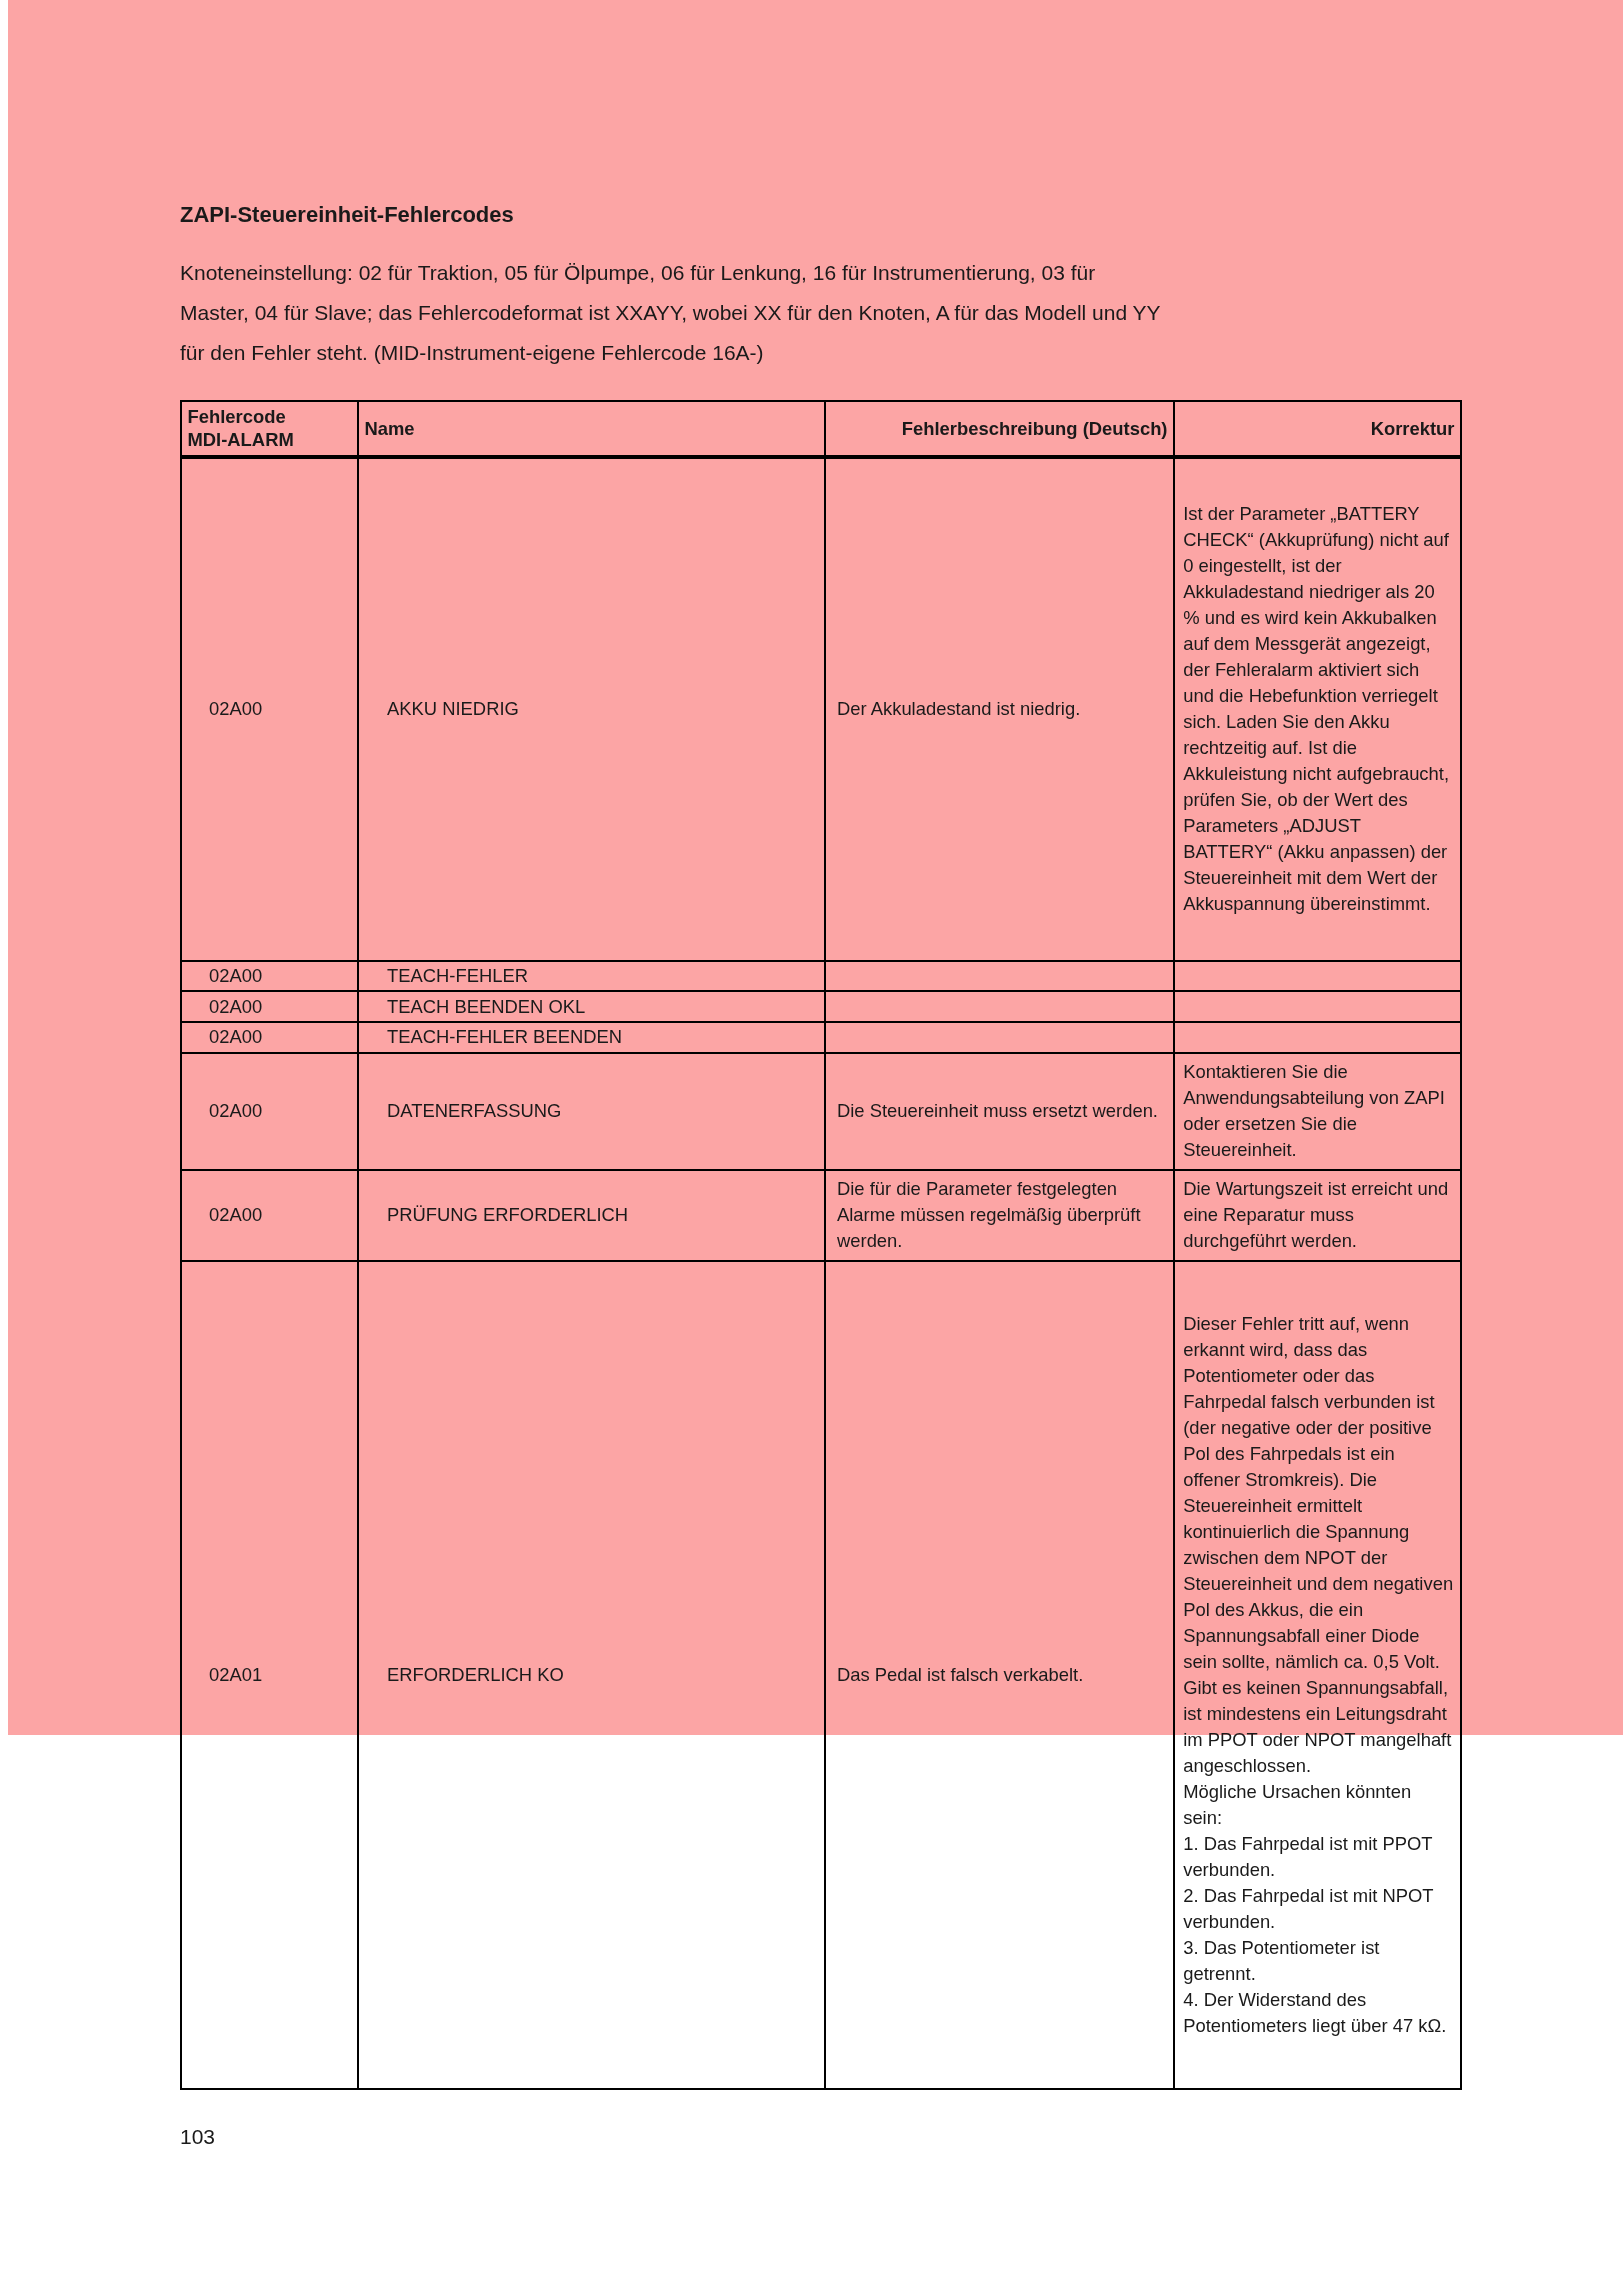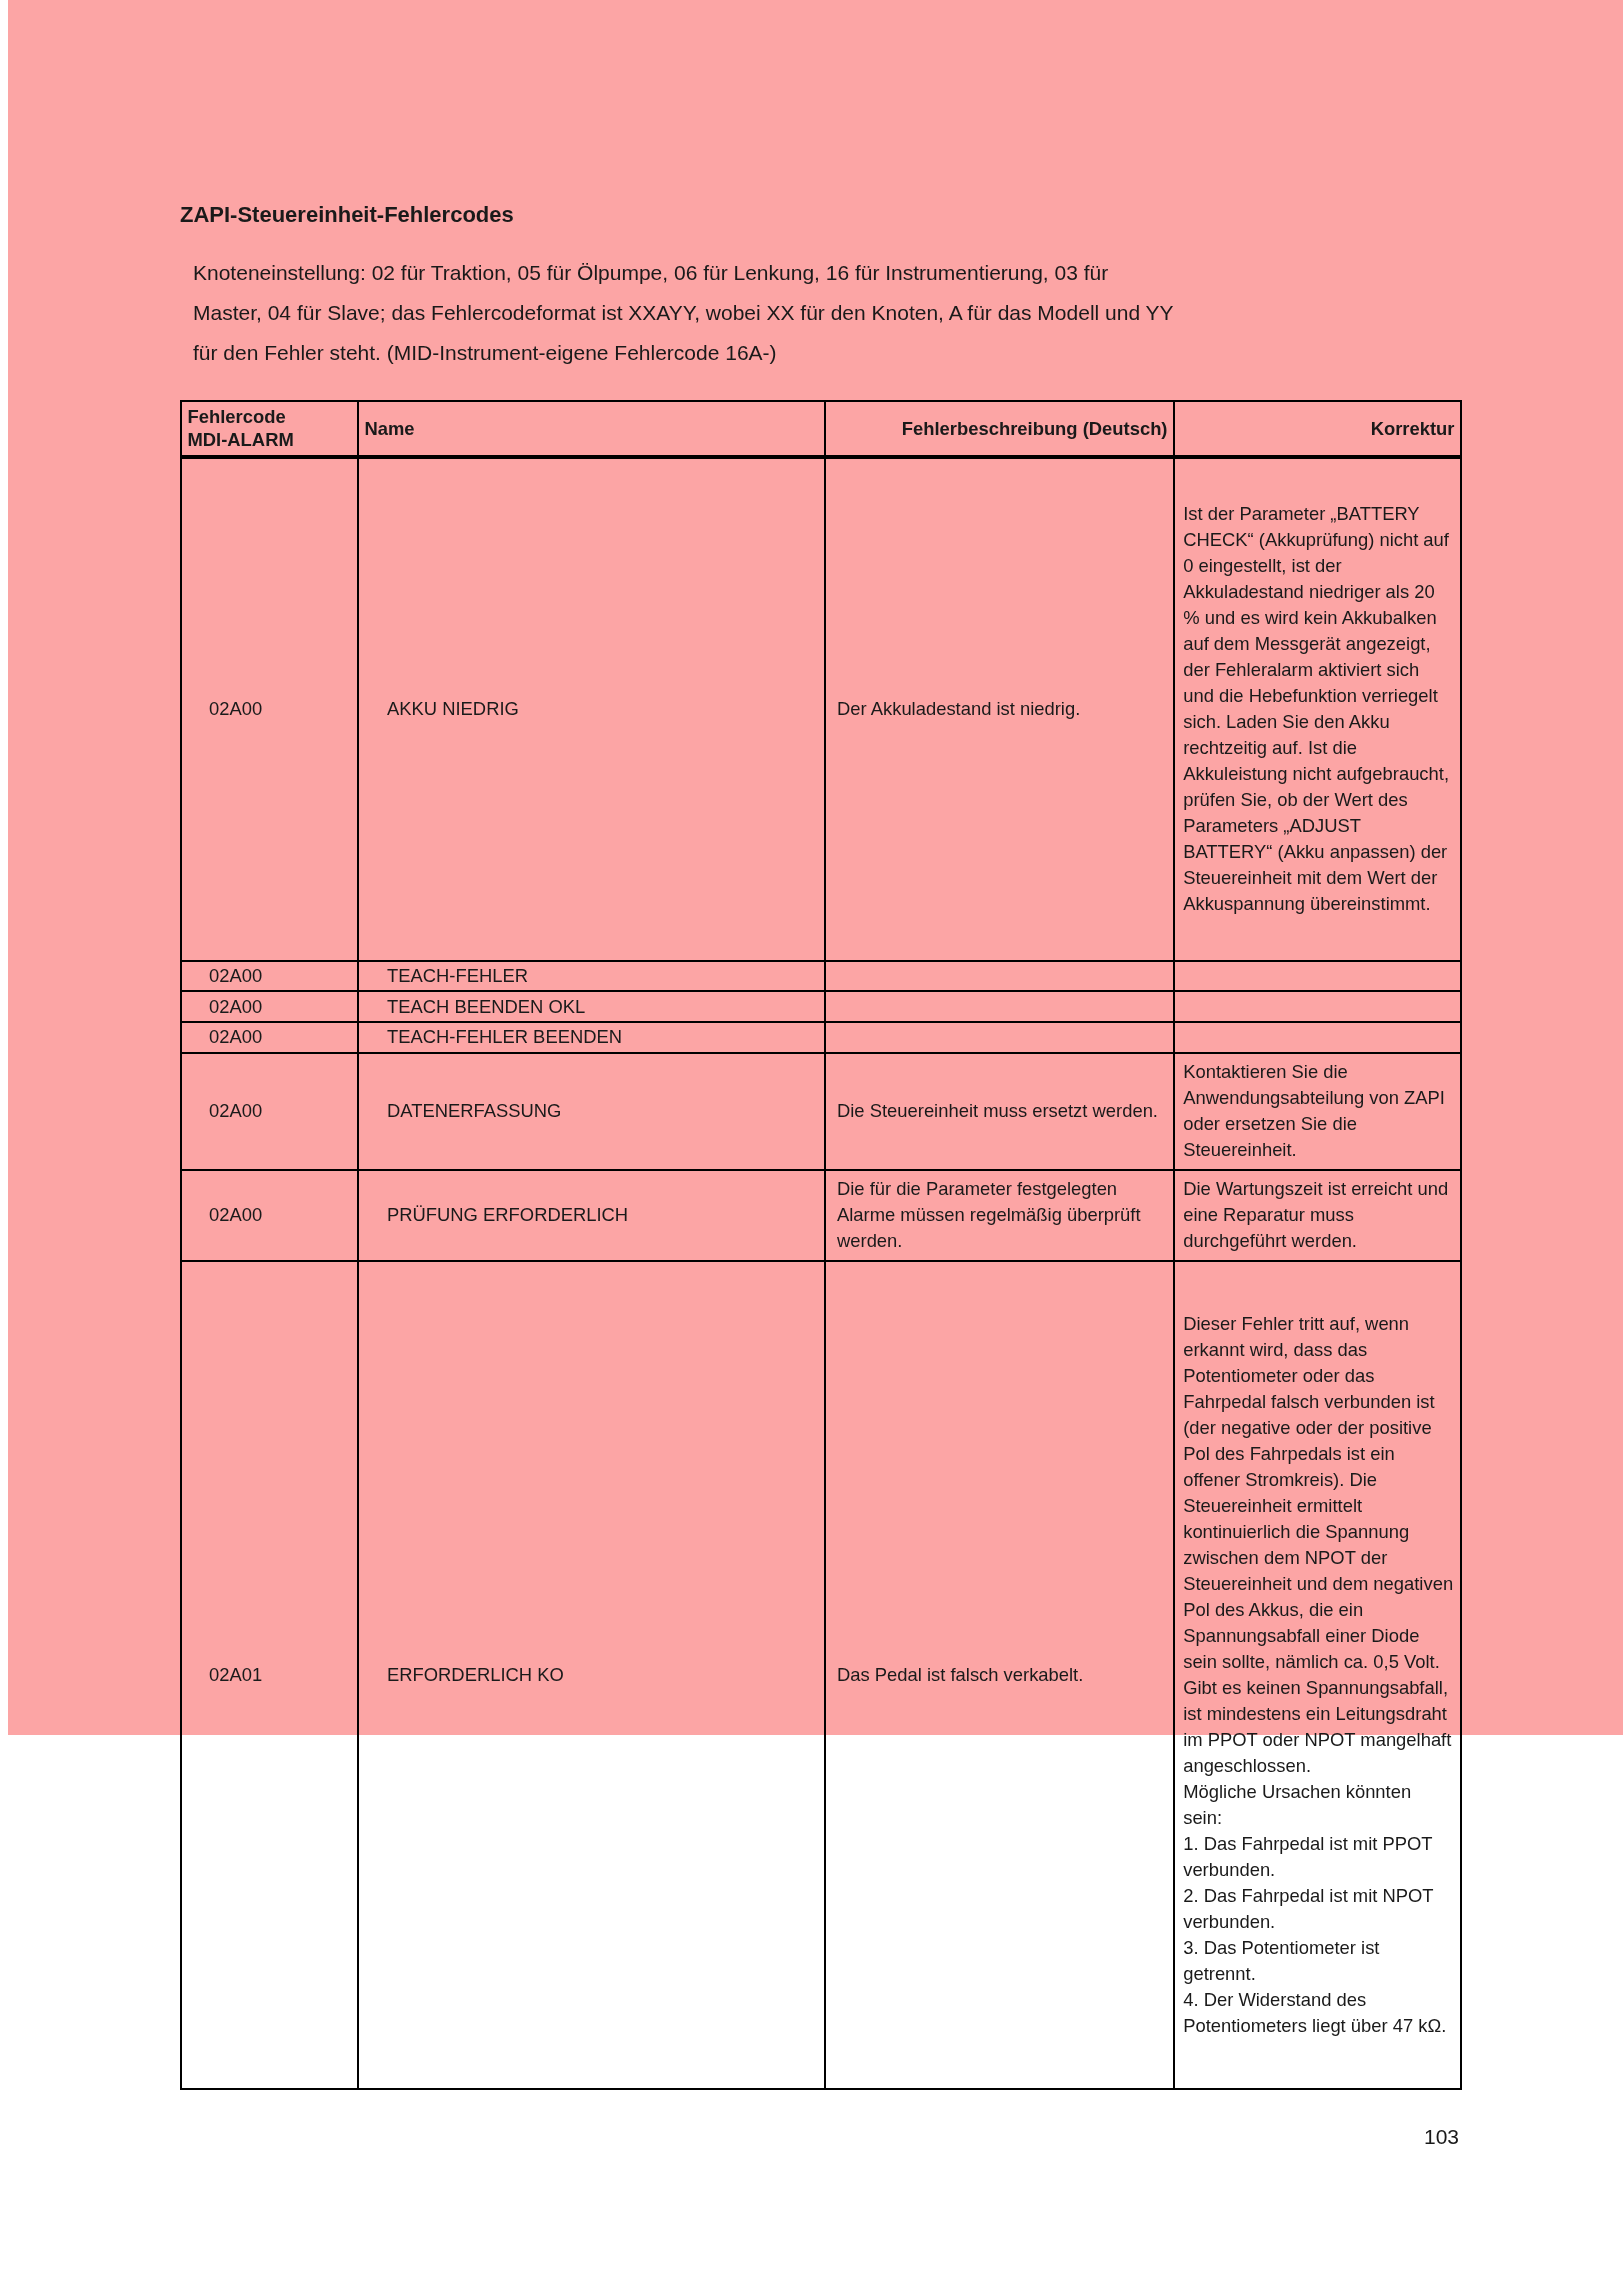--- a/index.html
+++ b/index.html
@@ -26,21 +26,21 @@
   }
   .doc-title {
     font-size: 22px;
     font-weight: bold;
     margin: 0 0 24.5px 0;
     line-height: 27px;
   }
   .intro {
     font-size: 21px;
     line-height: 40px;
-    margin: 0 0 27px 13px;
+    margin: 0 0 27px 0;
     white-space: pre-line;
     width: 1213px;
   }
   table.err-table {
     border-collapse: collapse;
     table-layout: fixed;
     width: 1279px;
   }
   .err-table th,
   .err-table td {
@@ -79,21 +79,21 @@
   tbody tr:nth-child(1) { height: 504px; }
   tbody tr:nth-child(2) { height: 26px; }
   tbody tr:nth-child(3) { height: 30px; }
   tbody tr:nth-child(4) { height: 30px; }
   tbody tr:nth-child(5) { height: 112px; }
   tbody tr:nth-child(6) { height: 85px; }
   tbody tr:nth-child(7) { height: 828px; }
   tbody tr:nth-child(8) { height: 33px; }
 
   .page-number {
-    text-align: right;
+    text-align: left;
     font-size: 21px;
     margin-top: 35px;
   }
 </style>
 </head>
 <body>
 
 <div class="page">
 
   <h1 class="doc-title">ZAPI-Steuereinheit-Fehlercodes</h1>

